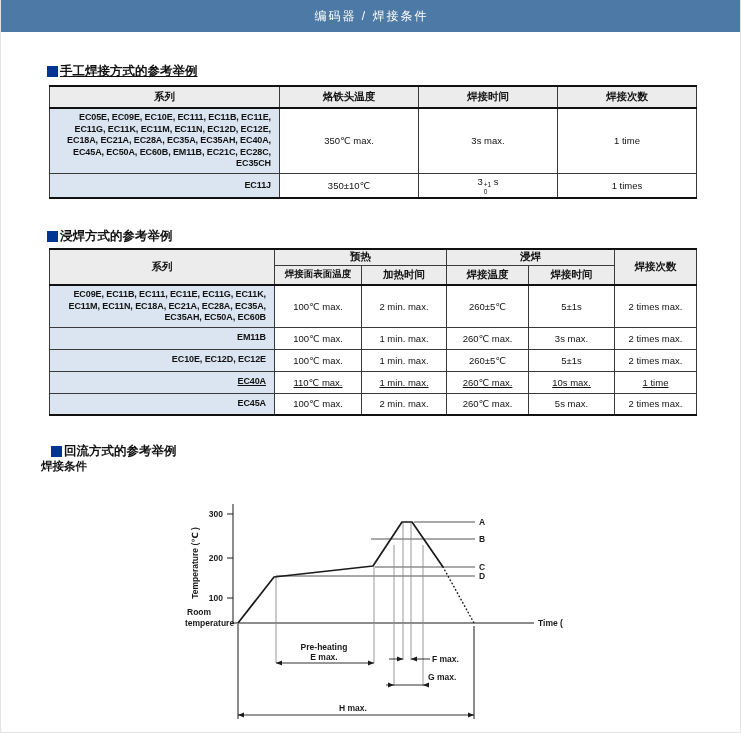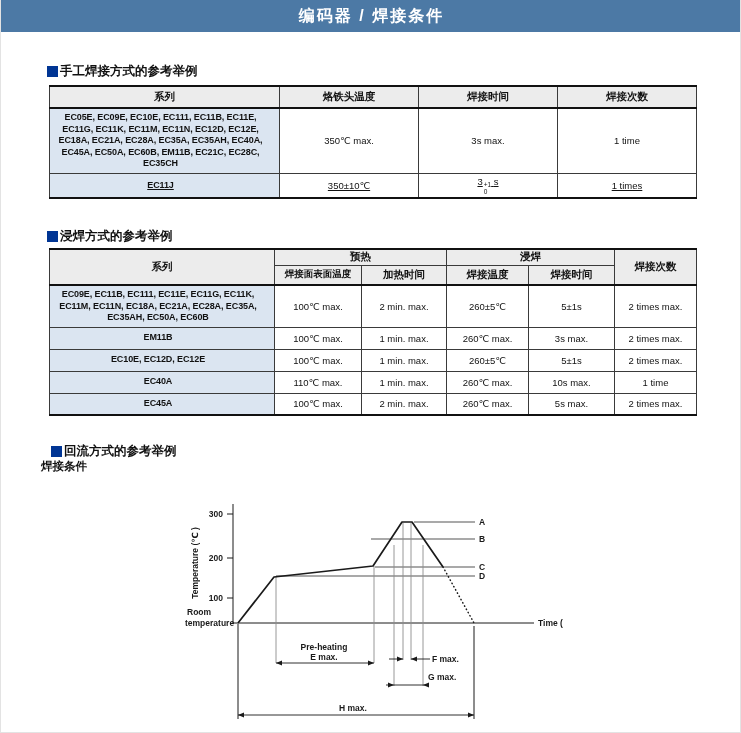--- a/index.html
+++ b/index.html
@@ -3,33 +3,33 @@
 <meta charset="utf-8">
 <style>
   * { margin:0; padding:0; box-sizing:border-box; }
   html,body { background:#fff; }
   body { font-family:"Liberation Sans","DejaVu Sans",sans-serif; color:#111; }
   .page { position:relative; width:741px; height:733px; background:#ffffff;
           border-left:1px solid #e3e3e3; border-right:1px solid #e3e3e3; border-bottom:1px solid #e3e3e3;
           overflow:hidden; }
   .banner { position:absolute; left:0; top:0; width:741px; height:32px; background:#4c79a5;
             color:#fff; display:flex; align-items:center; justify-content:center;
-            font-size:16px; font-weight:bold; letter-spacing:2px; }
+            font-size:12px; font-weight:normal; letter-spacing:2px; }
   .section-title { position:absolute; display:flex; align-items:center; font-size:12.5px;
                    font-weight:bold; color:#111; white-space:nowrap; }
   .bullet { width:11px; height:11px; background:#003594; margin-right:2px; flex:0 0 auto; }
   .subtitle { position:absolute; font-size:11.5px; font-weight:bold; color:#111; }
 
   table.t { position:absolute; border-collapse:collapse; table-layout:fixed; background:#fca5a5;
             border:1px solid #3a3a3a; border-top:2px solid #111; border-bottom:2px solid #111; }
   .t th, .t td { border:1px solid #3a3a3a; }
   .t thead th { background:#ececec; font-size:10.5px; font-weight:bold; text-align:center; }
   .t th.hb { border-bottom:2px solid #111; }
-  .t td.series { background:#dbe5f1; font-weight:bold; text-align:center; vertical-align:middle;
-                 padding:3px 16px 3px 8px; font-size:9px; letter-spacing:-0.1px;
+  .t td.series { background:#dbe5f1; font-weight:bold; text-align:right; vertical-align:middle;
+                 padding:3px 8px 3px 8px; font-size:9px; letter-spacing:-0.1px;
                  white-space:pre; line-height:1.28; overflow:hidden; }
   .t td.val { text-align:center; vertical-align:middle; font-size:9.5px; background:#fff; }
 
   .stack { display:inline-flex; flex-direction:column; font-size:6.5px; line-height:1.1;
            vertical-align:-2px; margin-left:1px; text-align:left; }
 
   .chart { position:absolute; left:178px; top:496px; }
   .chart text { font-family:"Liberation Sans","DejaVu Sans",sans-serif; font-size:8.5px;
                 font-weight:bold; fill:#1a1a1a; }
   .axis { stroke:#1a1a1a; stroke-width:1; fill:none; }
@@ -43,21 +43,21 @@
 </style>
 </head>
 <body>
 
 <div class="page">
 
   <div class="banner">
     <span>编码器 / 焊接条件</span>
   </div>
 
-  <div class="section-title" style="left:46px; top:63px;">
+  <div class="section-title" style="left:46px; top:63px;text-decoration:underline;">
     <span class="bullet"></span>
     <span>手工焊接方式的参考举例</span>
   </div>
 
   <table class="t" style="left:48px; top:85px; width:647px;">
     <colgroup>
       <col style="width:230px">
         <col style="width:139px">
         <col style="width:139px">
         <col style="width:139px">
@@ -74,21 +74,21 @@
       <tr style="height:65px;">
         <td class="series">EC05E, EC09E, EC10E, EC111, EC11B, EC11E,
 EC11G, EC11K, EC11M, EC11N, EC12D, EC12E,
 EC18A, EC21A, EC28A, EC35A, EC35AH, EC40A,
 EC45A, EC50A, EC60B, EM11B, EC21C, EC28C,
 EC35CH</td>
         <td class="val">350℃ max.</td>
         <td class="val">3s max.</td>
         <td class="val">1 time</td>
       </tr>
-      <tr style="height:25px;text-decoration:underline;">
+      <tr style="height:25px;">
         <td class="series">EC11J</td>
         <td class="val">350±10℃</td>
         <td class="val">
           <span>3</span><span class="stack">
               <span>+1</span>
               <span>0</span>
             </span>
           <span>s</span>
         </td>
         <td class="val">1 times</td>
@@ -144,21 +144,21 @@
         <td class="val">2 times max.</td>
       </tr>
       <tr style="height:22px;">
         <td class="series">EC10E, EC12D, EC12E</td>
         <td class="val">100℃ max.</td>
         <td class="val">1 min. max.</td>
         <td class="val">260±5℃</td>
         <td class="val">5±1s</td>
         <td class="val">2 times max.</td>
       </tr>
-      <tr style="height:22px;">
+      <tr style="height:22px;text-decoration:underline;">
         <td class="series">EC40A</td>
         <td class="val">110℃ max.</td>
         <td class="val">1 min. max.</td>
         <td class="val">260℃ max.</td>
         <td class="val">10s max.</td>
         <td class="val">1 time</td>
       </tr>
       <tr style="height:22px;">
         <td class="series">EC45A</td>
         <td class="val">100℃ max.</td>

